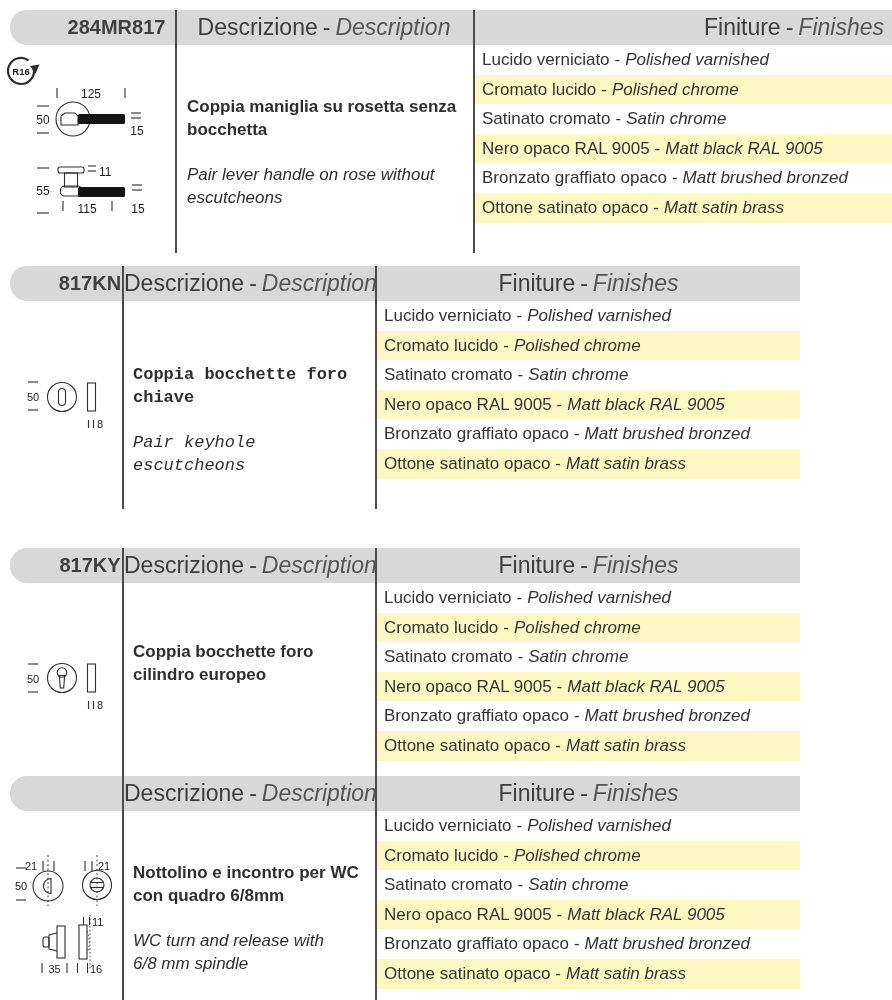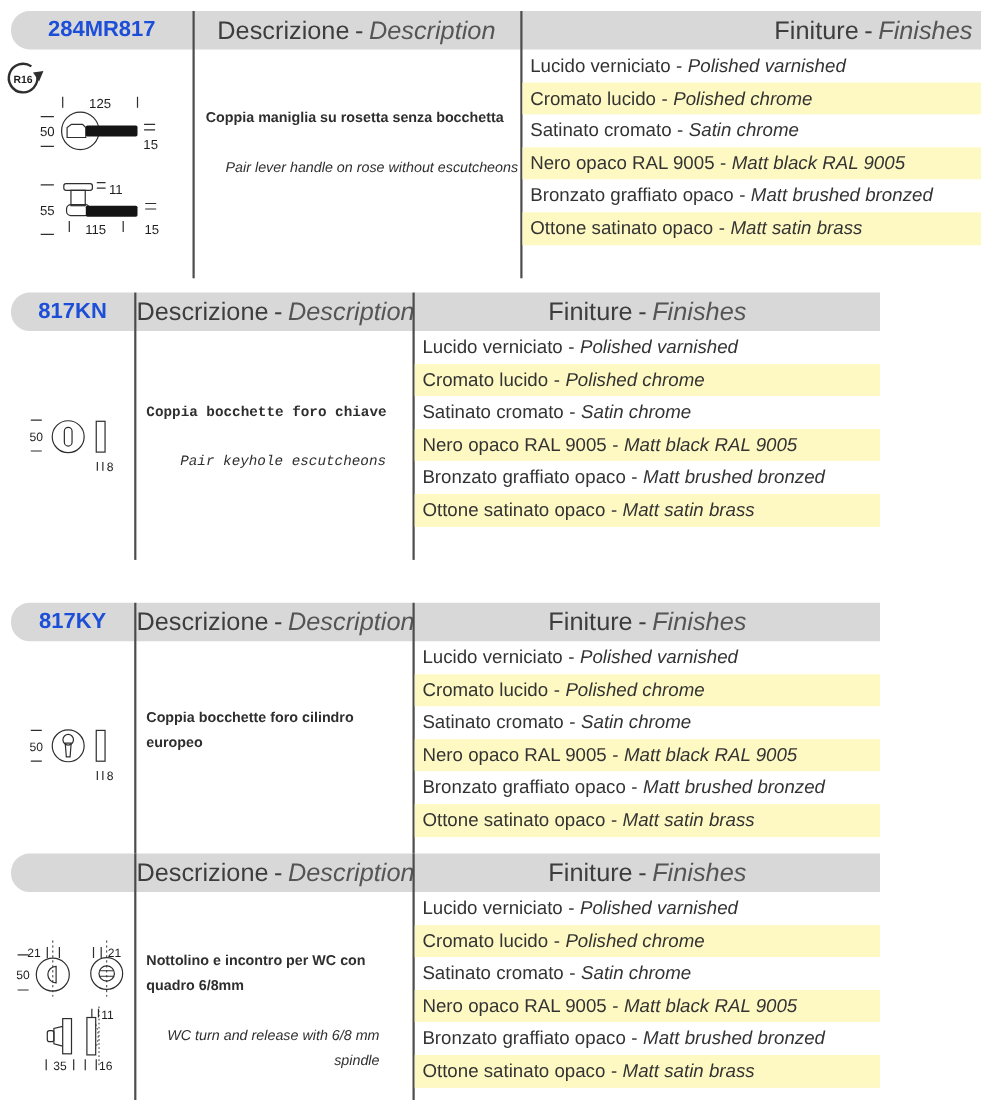--- a/index.html
+++ b/index.html
@@ -1,34 +1,34 @@
 <!DOCTYPE html>
 <html><head>
 <meta charset="utf-8">
 <style>
   html,body{margin:0;padding:0;background:#fff;}
   #page{position:relative;width:892px;height:1000px;background:#fff;overflow:hidden;
         font-family:"Liberation Sans",sans-serif;color:#333;}
   .section{position:absolute;left:0;width:892px;}
   .band{position:absolute;height:35px;background:#d8d8d8;border-radius:17px 0 0 17px;}
   .code{position:absolute;height:35px;line-height:35px;text-align:center;
-        font-weight:bold;font-size:20px;color:#1d4ed8;}
+        font-weight:bold;font-size:20px;color:#404040;margin-left:24px;}
   .hdr{position:absolute;height:35px;line-height:35px;font-size:23px;color:#3d3d3d;
        text-align:center;white-space:nowrap;}
   .hdr .en{font-style:italic;color:#555;}
   .sep{margin:0 5px;}
   .vline{position:absolute;width:2px;background:#4c4c4c;}
   .rows{position:absolute;}
   .frow{height:29.6px;line-height:29.6px;font-size:17px;padding-left:7px;
         white-space:nowrap;overflow:hidden;color:#333;}
   .frow.g{background:#fef9c3;}
   .frow .en{font-style:italic;}
-  .desc{position:absolute;font-size:13px;line-height:23px;color:#2e2e2e;}
+  .desc{position:absolute;font-size:17px;line-height:23px;color:#2e2e2e;}
   .desc .it{font-weight:bold;margin:0;}
-  .desc .en{font-style:italic;margin:22px 4px 0 0;text-align:right;}
+  .desc .en{font-style:italic;margin:22px 4px 0 0;}
   svg{position:absolute;}
   svg text{font-family:"Liberation Sans",sans-serif;font-size:11px;fill:#1e1e1e;}
   .ol{fill:none;stroke:#2e2e2e;stroke-width:1.1;}
   .dim{stroke:#2e2e2e;stroke-width:1.1;}
   .dash{stroke:#2e2e2e;stroke-width:0.9;stroke-dasharray:2 2.5;}
   .dot{stroke:#2e2e2e;stroke-width:0.9;stroke-dasharray:1.5 2.2;fill:none;}
   .blk{fill:#141414;}
 </style>
 </head>
 <body>

